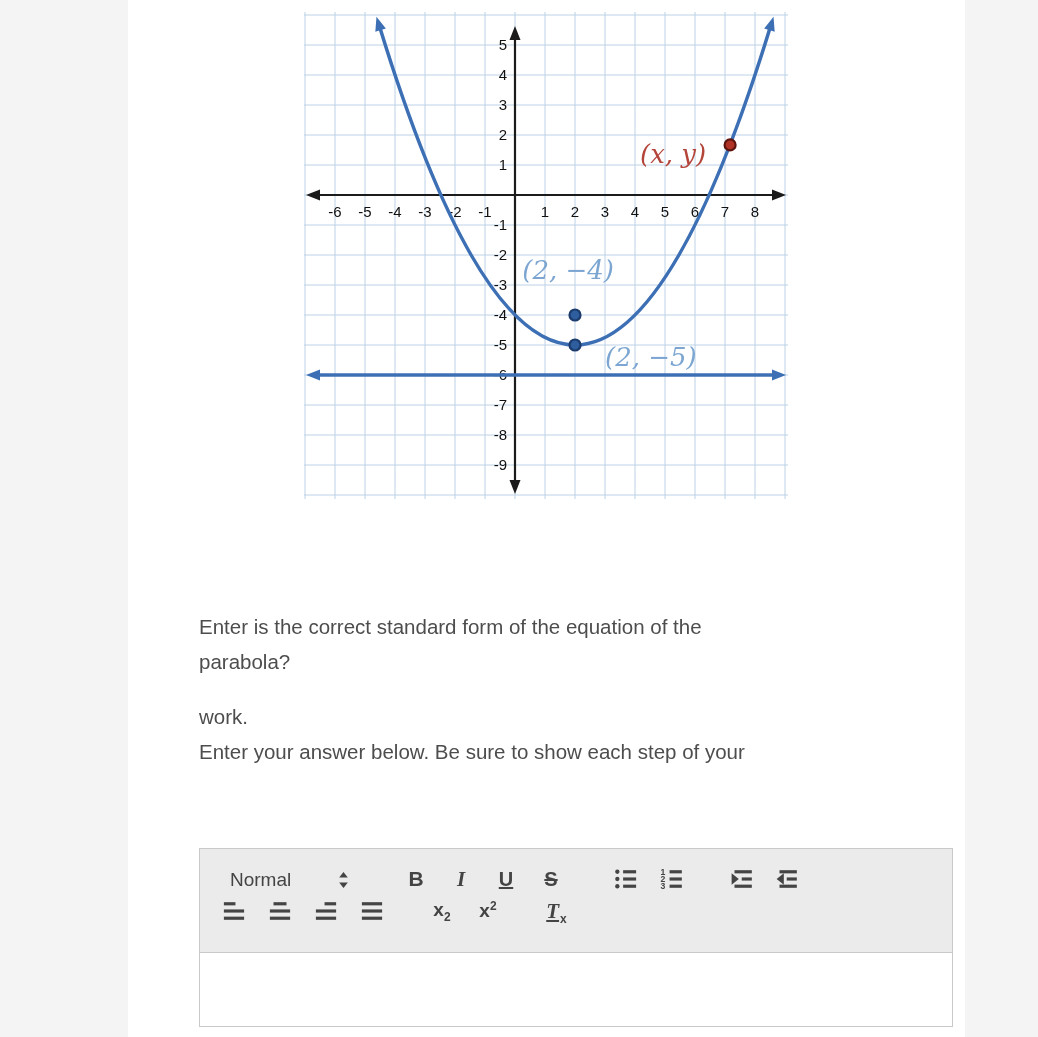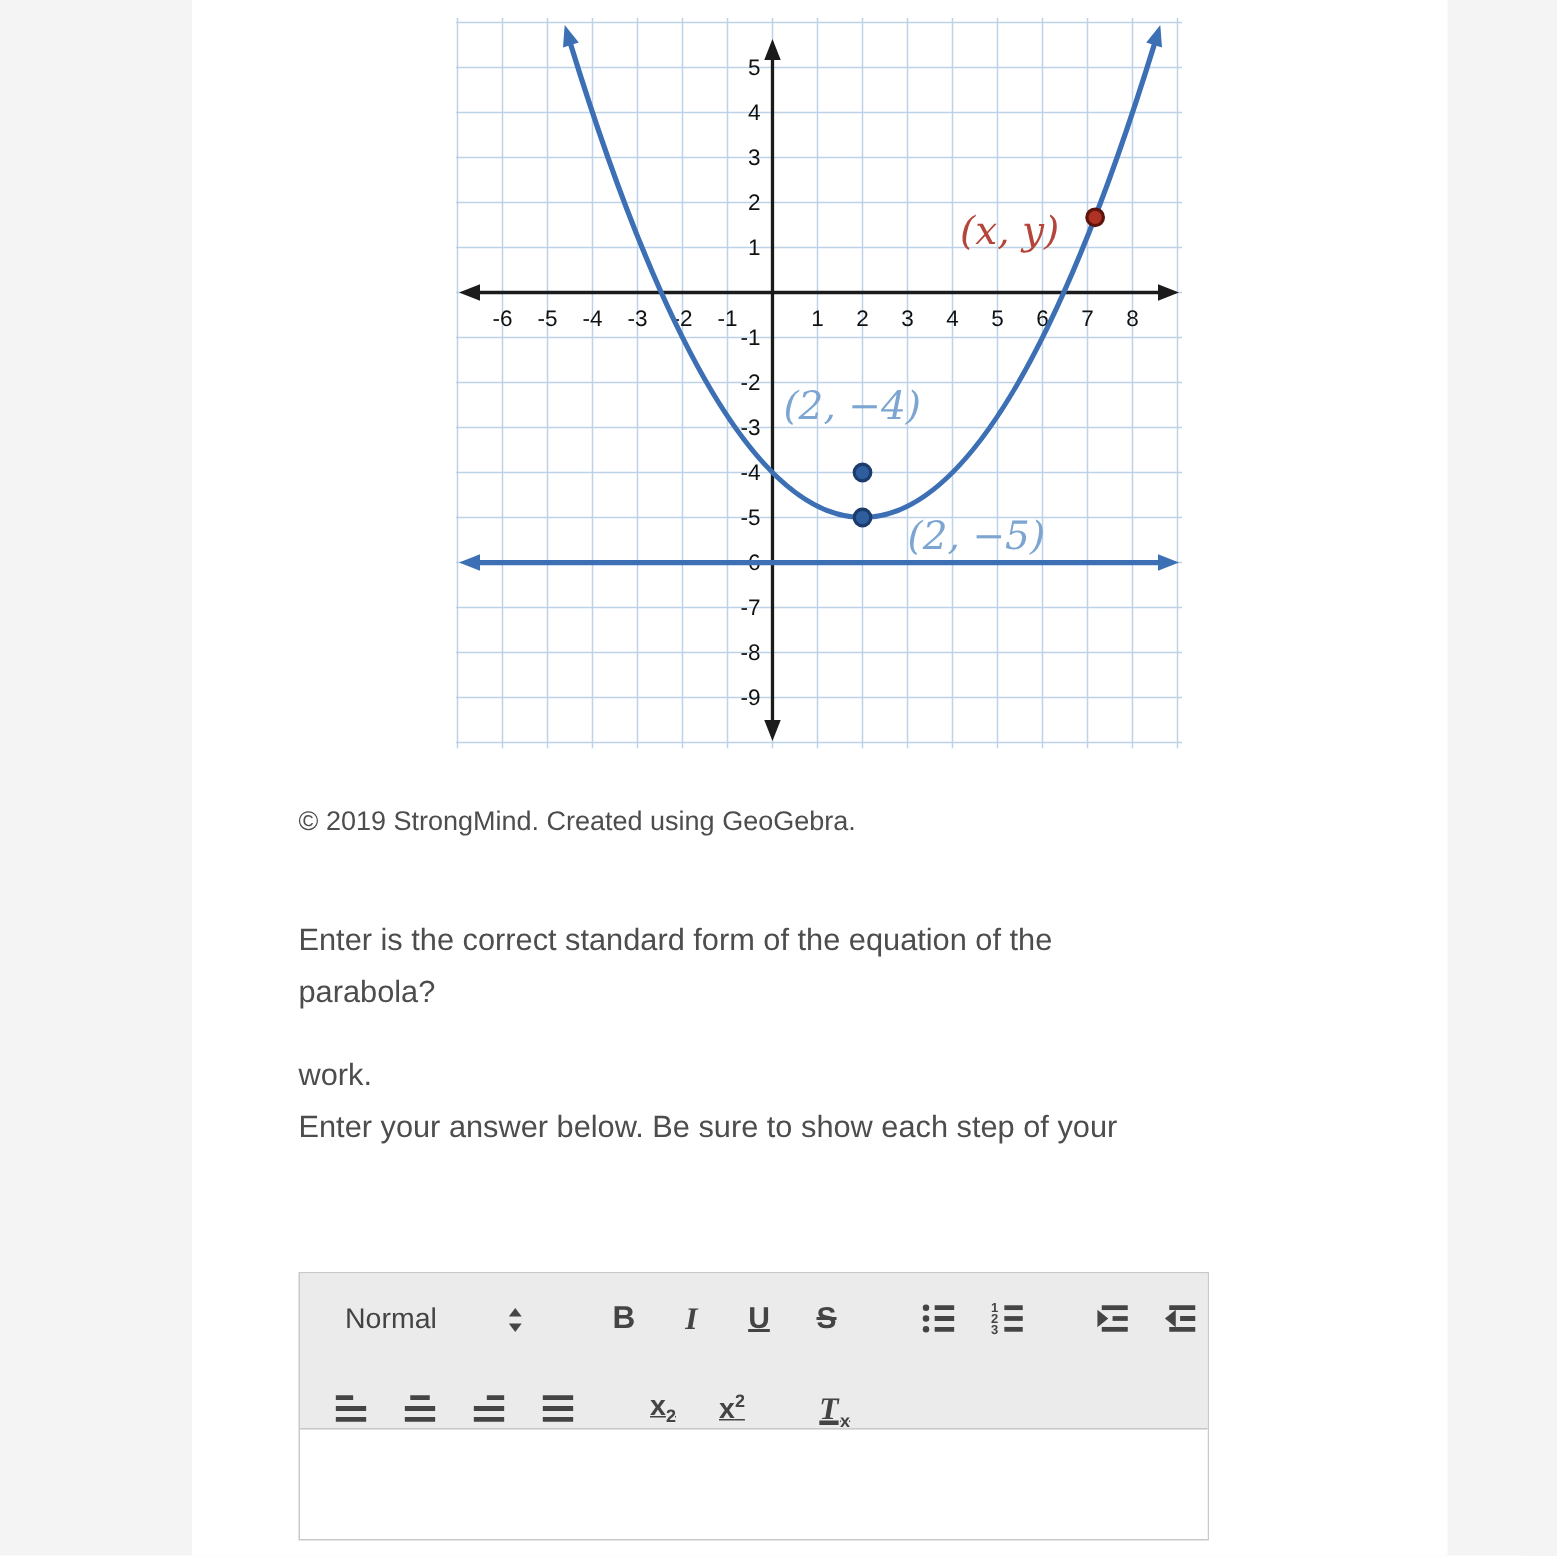--- a/index.html
+++ b/index.html
@@ -9,29 +9,29 @@
     font-family:"Liberation Sans", sans-serif;
   }
   .content-col{position:absolute;left:128px;top:0;width:837px;height:1037px;background:#fff;}
   .graph-wrap{position:absolute;left:176px;top:12px;width:484px;height:487px;}
   #chart-svg{width:484px;height:487px;display:block;overflow:hidden;}
   .credit{position:absolute;left:71px;top:537px;margin:0;font-size:18px;color:#4d4d4d;}
   .para{position:absolute;left:71px;margin:0;font-size:20.5px;color:#4d4d4d;line-height:35px;}
   .para .line{display:block;}
   .q1{top:609px;} .q2{top:699px;}
 
-  .editor{position:absolute;left:71px;top:848px;width:607px;height:179px;
+  .editor{position:absolute;left:71px;top:848px;width:754px;height:179px;
     border:1px solid #c9c9c9;background:#fff;box-sizing:border-box;}
   .toolbar{position:relative;height:104px;background:#ebebeb;border-bottom:1px solid #c9c9c9;box-sizing:border-box;}
   .tbtn{position:absolute;width:40px;height:36px;background:none;border:none;padding:0;margin:0;
     display:flex;align-items:center;justify-content:center;color:#444;cursor:pointer;}
   .tdrop{position:absolute;left:14px;top:12px;width:150px;height:38px;background:none;border:none;
     display:flex;align-items:center;justify-content:space-between;padding:0 14px 0 16px;color:#444;cursor:pointer;}
   .drop-label{font-size:19px;color:#444;}
-  .row1{top:12px;} .row2{top:72px;text-decoration:underline;}
+  .row1{top:12px;} .row2{top:44px;}
 
   .g-b{font-weight:700;font-size:21px;}
   .g-i{font-family:"Liberation Serif",serif;font-style:italic;font-weight:700;font-size:21px;}
   .g-u{font-size:20px;font-weight:600;text-decoration:underline;}
   .g-s{font-size:20px;font-weight:600;text-decoration:line-through;}
   .g-x{font-weight:700;font-size:19px;}
   .g-x sub,.g-x sup{font-size:12px;font-weight:700;}
   .g-clean .t{font-family:"Liberation Serif",serif;font-style:italic;font-weight:700;font-size:21px;text-decoration:underline;}
   .g-clean .cx{font-size:12px;font-weight:700;position:relative;top:5px;left:1px;}
 
@@ -132,21 +132,20 @@
         <circle cx="271" cy="333" r="5.5" fill="#2f5e9e" stroke="#1b3c6d" stroke-width="2.2"></circle>
         <circle cx="426.1" cy="132.9" r="5.5" fill="#b03225" stroke="#5c140d" stroke-width="2.2"></circle>
         <g font-family="DejaVu Serif, serif" font-style="italic" font-size="26">
           <text x="369.1" y="150.9" text-anchor="middle" fill="#b4453a">(x, y)</text>
           <text x="264.1" y="267" text-anchor="middle" fill="#7ca6d1">(2, −4)</text>
           <text x="346.9" y="354" text-anchor="middle" fill="#7ca6d1">(2, −5)</text>
         </g>
       </svg>
   </div>
 
-  <p class="credit">© 2019 StrongMind. Created using GeoGebra.</p>
 
   <p class="para q1">
     <span class="line">Enter is the correct standard form of the equation of the</span>
     <span class="line">parabola?</span>
   </p>
 
   <p class="para q2">
     <span class="line">work.</span>
     <span class="line">Enter your answer below. Be sure to show each step of your</span>
   </p>

